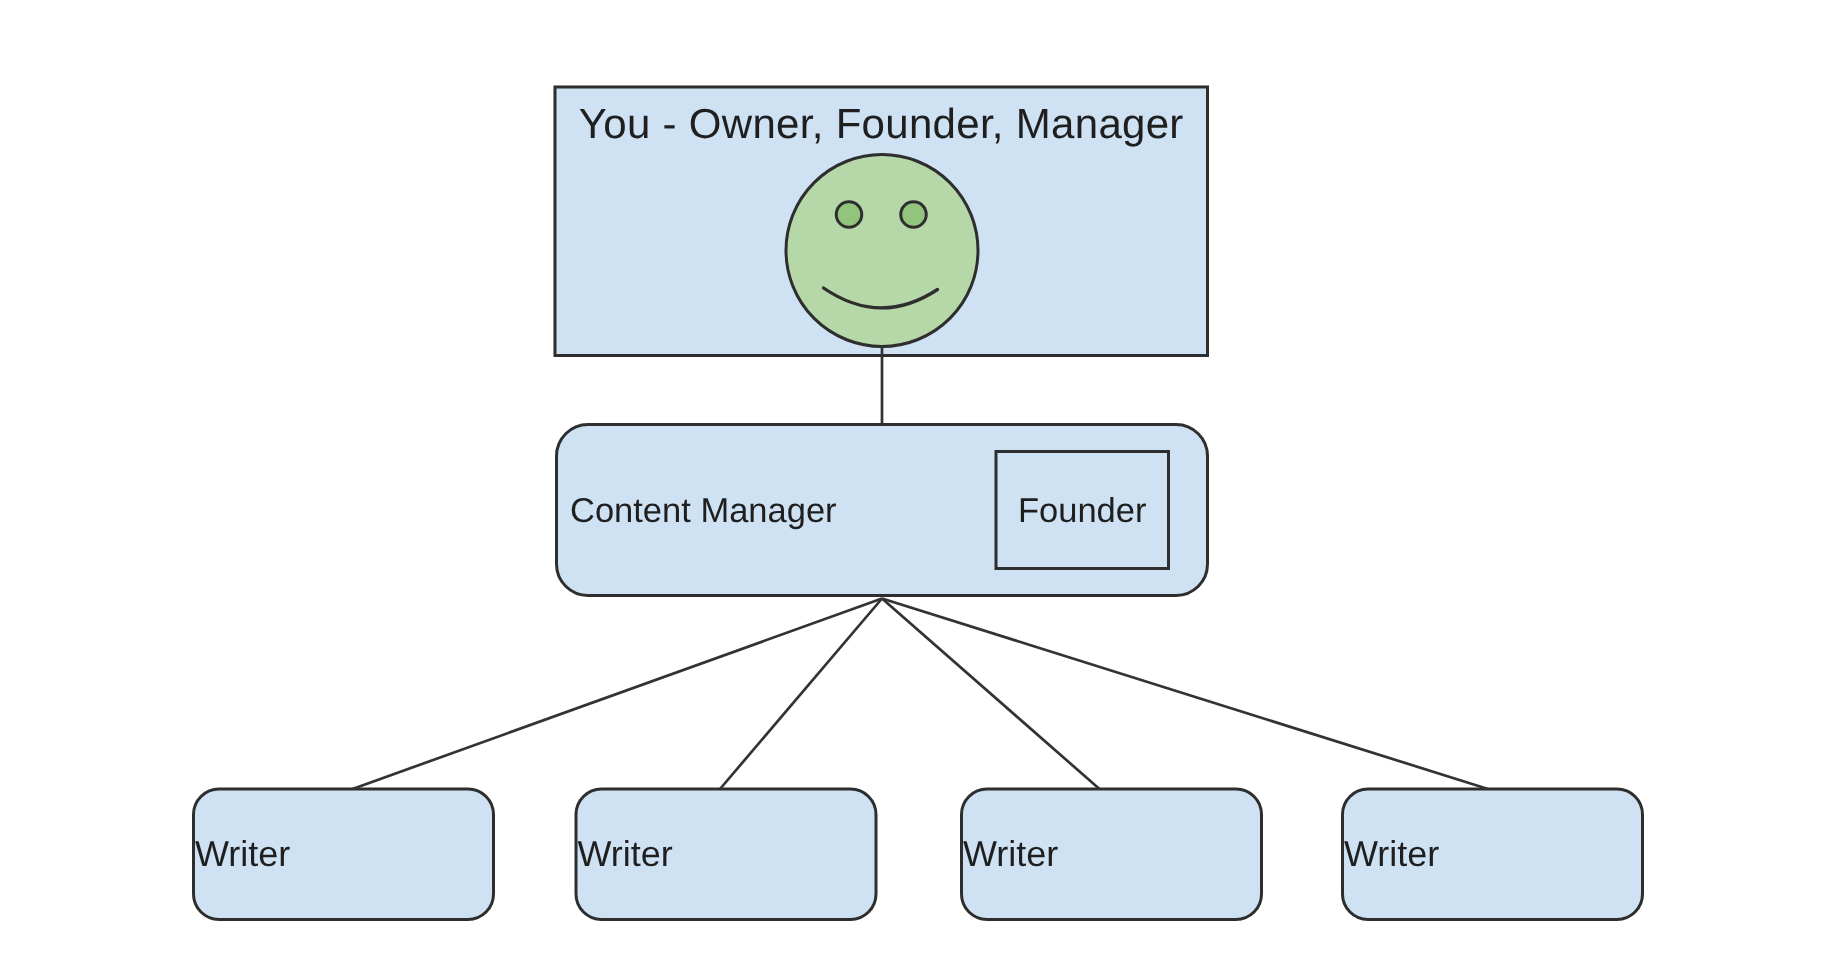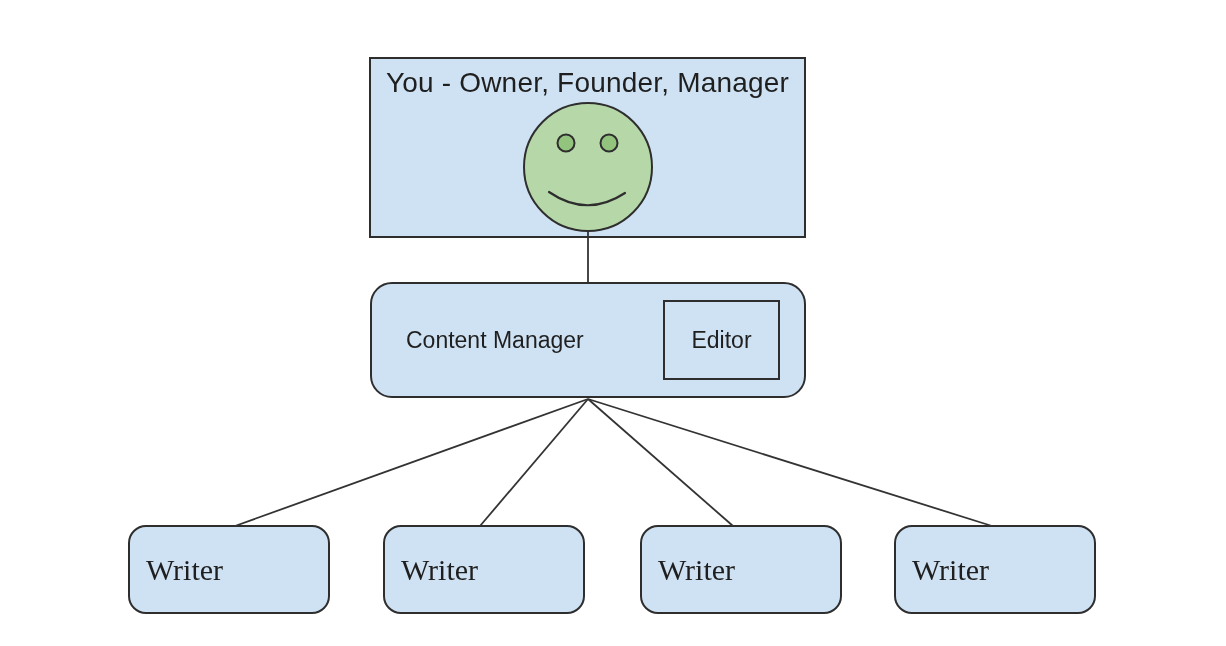--- a/index.html
+++ b/index.html
@@ -40,44 +40,42 @@
   }
   .manager-box {
     left: 370px; top: 282px;
     width: 436px; height: 116px;
     border-radius: 22px;
     display: flex;
     align-items: center;
   }
   .manager-box .label {
     font-size: 23px;
-    padding-left: 34px;
+    padding-left: 8px;
   }
   .editor-box {
     position: absolute;
     left: 291px; top: 16px;
     width: 117px; height: 80px;
     background: var(--box-fill);
     border: 2px solid var(--box-border);
     display: flex;
     align-items: center;
     justify-content: center;
     font-size: 23px;
   }
   .writer-box {
     top: 525px;
     width: 202px; height: 89px;
     border-radius: 18px;
     display: flex;
     align-items: center;
   }
   .writer-box .label {
-    font-size: 30px;
-    padding-left: 16px;
-    font-family: Liberation Serif, serif;
+    font-size: 24px;
   }
   .writer-1 { left: 128px; }
   .writer-2 { left: 383px; }
   .writer-3 { left: 640px; }
   .writer-4 { left: 894px; }
   .overlay {
     position: absolute;
     left: 0; top: 0;
     width: 1226px; height: 646px;
     pointer-events: none;
@@ -109,21 +107,21 @@
 
 <div class="canvas">
 
   <div class="shape owner-box">
     <span class="label">You - Owner, Founder, Manager</span>
   </div>
 
   <div class="shape manager-box">
     <span class="label">Content Manager</span>
     <div class="editor-box">
-      <span>Editor</span>
+      <span>Founder</span>
     </div>
   </div>
 
   <div class="shape writer-box writer-1">
     <span class="label">Writer</span>
   </div>
   <div class="shape writer-box writer-2">
     <span class="label">Writer</span>
   </div>
   <div class="shape writer-box writer-3">

